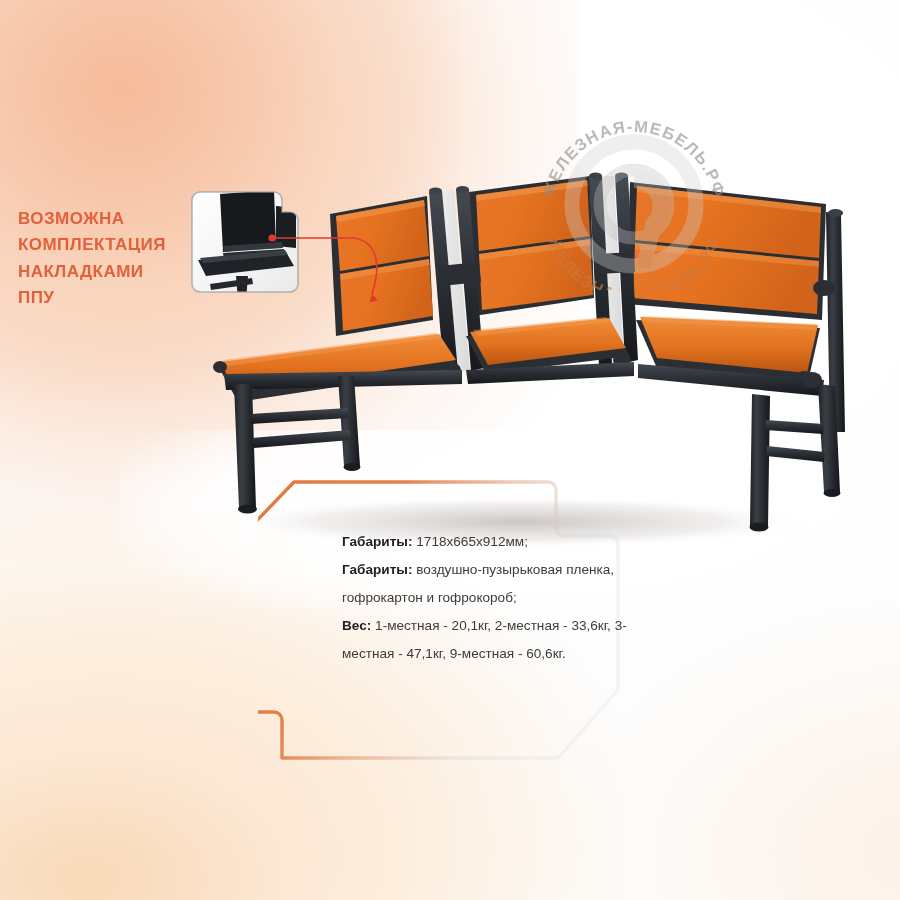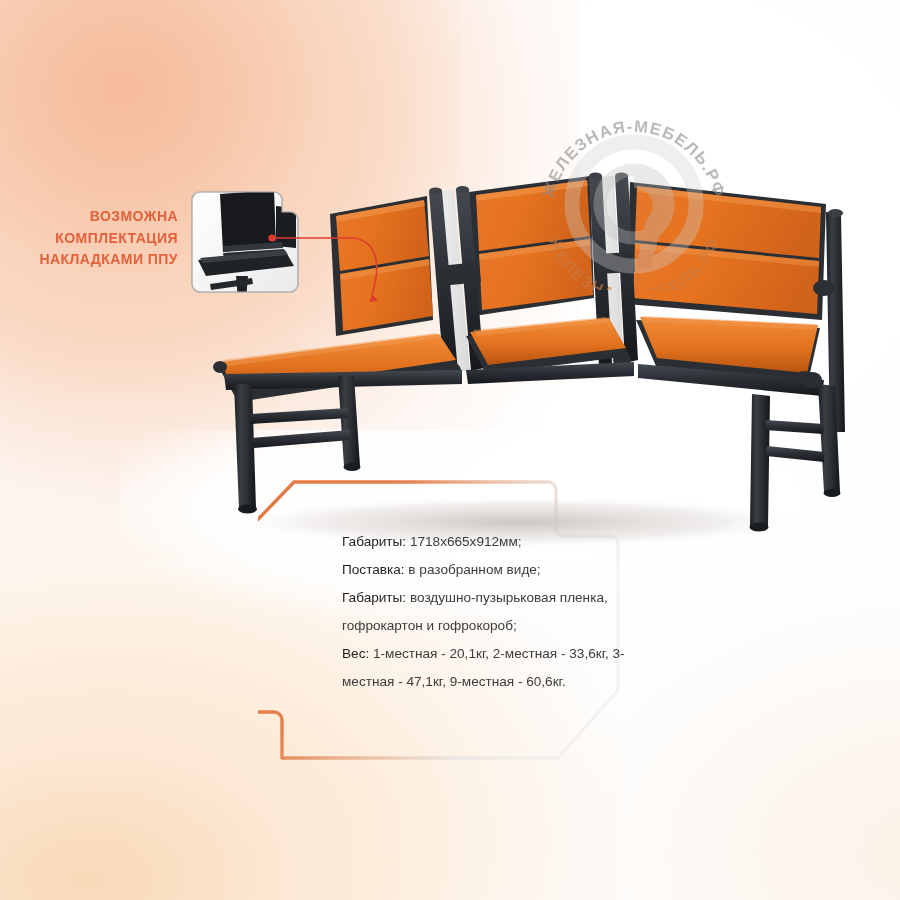--- a/index.html
+++ b/index.html
@@ -22,22 +22,22 @@
   .bg-bl2{position:absolute;left:-120px;top:690px;width:520px;height:380px;
     background:radial-gradient(ellipse at 40% 50%,#f9d9b8 0%,rgba(252,232,212,0.5) 48%,rgba(255,255,255,0) 80%);}
   .bg-br{position:absolute;left:560px;top:600px;width:620px;height:460px;
     background:radial-gradient(ellipse at 60% 55%,#fdf1e6 0%,rgba(255,255,255,0) 72%);}
   .bg-white{position:absolute;left:300px;top:0;width:620px;height:560px;
     background:radial-gradient(ellipse at 60% 40%,#ffffff 0%,rgba(255,255,255,0.92) 48%,rgba(255,255,255,0) 78%);}
   .bg-floor{position:absolute;left:120px;top:430px;width:760px;height:190px;
     background:radial-gradient(ellipse at 50% 40%,#ffffff 0%,rgba(255,255,255,0.85) 55%,rgba(255,255,255,0) 80%);}
 
   
-  .promo-label{position:absolute;left:18px;top:206px;width:160px;text-align:right;
-    font-size:14px;font-weight:bold;line-height:1.55;letter-spacing:.45px;
+  .promo-label{position:absolute;left:18px;top:206px;width:160px;text-align:left;
+    font-size:17px;font-weight:bold;line-height:1.55;letter-spacing:.45px;
     color:#e2613a;text-transform:uppercase;}
 
   
   .callout{position:absolute;left:190px;top:188px;width:112px;height:112px;}
   .callout svg{display:block;}
 
   
   .pointer{position:absolute;left:268px;top:218px;width:140px;height:100px;}
   .pointer svg{display:block;overflow:visible;}
 
@@ -49,21 +49,21 @@
   .watermark{position:absolute;left:528px;top:108px;width:212px;height:182px;
     opacity:.62;pointer-events:none;}
   .watermark svg{display:block;}
 
   
   .spec-frame{position:absolute;left:258px;top:462px;width:470px;height:340px;}
   .spec-frame svg{display:block;}
   .spec-text{position:absolute;left:342px;top:528px;width:330px;
     font-size:13.6px;line-height:2.06;color:#3c3c3c;}
   .spec-text .row{margin:0;}
-  .spec-text b{color:#1f1f1f;font-weight:normal;}
+  .spec-text b{color:#1f1f1f;font-weight:bold;}
 </style>
 </head>
 <body>
 
 <div id="stage">
 
   <div class="bg-base"></div>
   <div class="bg-white"></div>
   <div class="bg-tl"></div>
   <div class="bg-tl2"></div>
@@ -307,23 +307,20 @@
                a8 8 0 0 0 -8 -8
                L -40 250" fill="none" stroke="url(#frameFade)" stroke-width="3.4" stroke-linejoin="round" stroke-linecap="round"></path>
     </svg>
   </div>
 
   <div class="spec-text">
     <p class="row">
       <b>Габариты:</b><span> 1718х665х912мм;</span>
     </p>
     <p class="row">
-      <b>Поставка:</b><span> в разобранном виде;</span>
-    </p>
-    <p class="row">
       <b>Габариты:</b><span> воздушно-пузырьковая пленка, гофрокартон и гофрокороб;</span>
     </p>
     <p class="row">
       <b>Вес:</b><span> 1-местная - 20,1кг, 2-местная - 33,6кг, 3-местная - 47,1кг, 9-местная - 60,6кг.</span>
     </p>
   </div>
 
 </div>
 
 </body></html>

